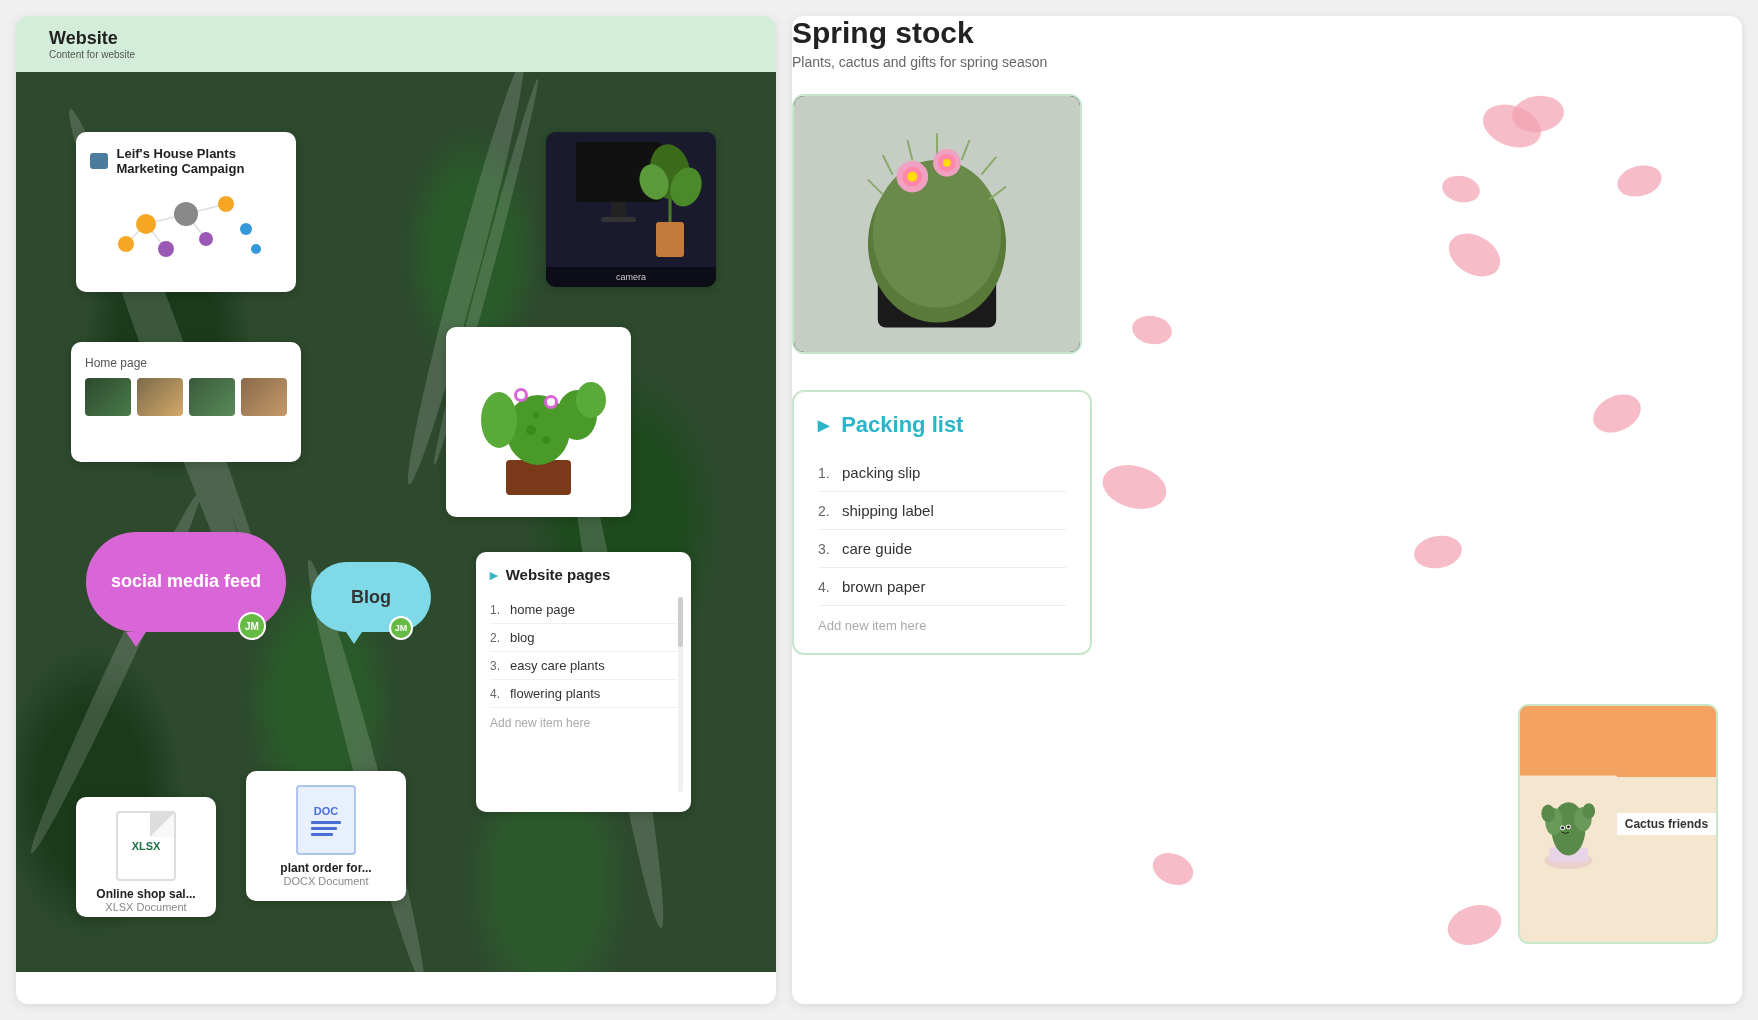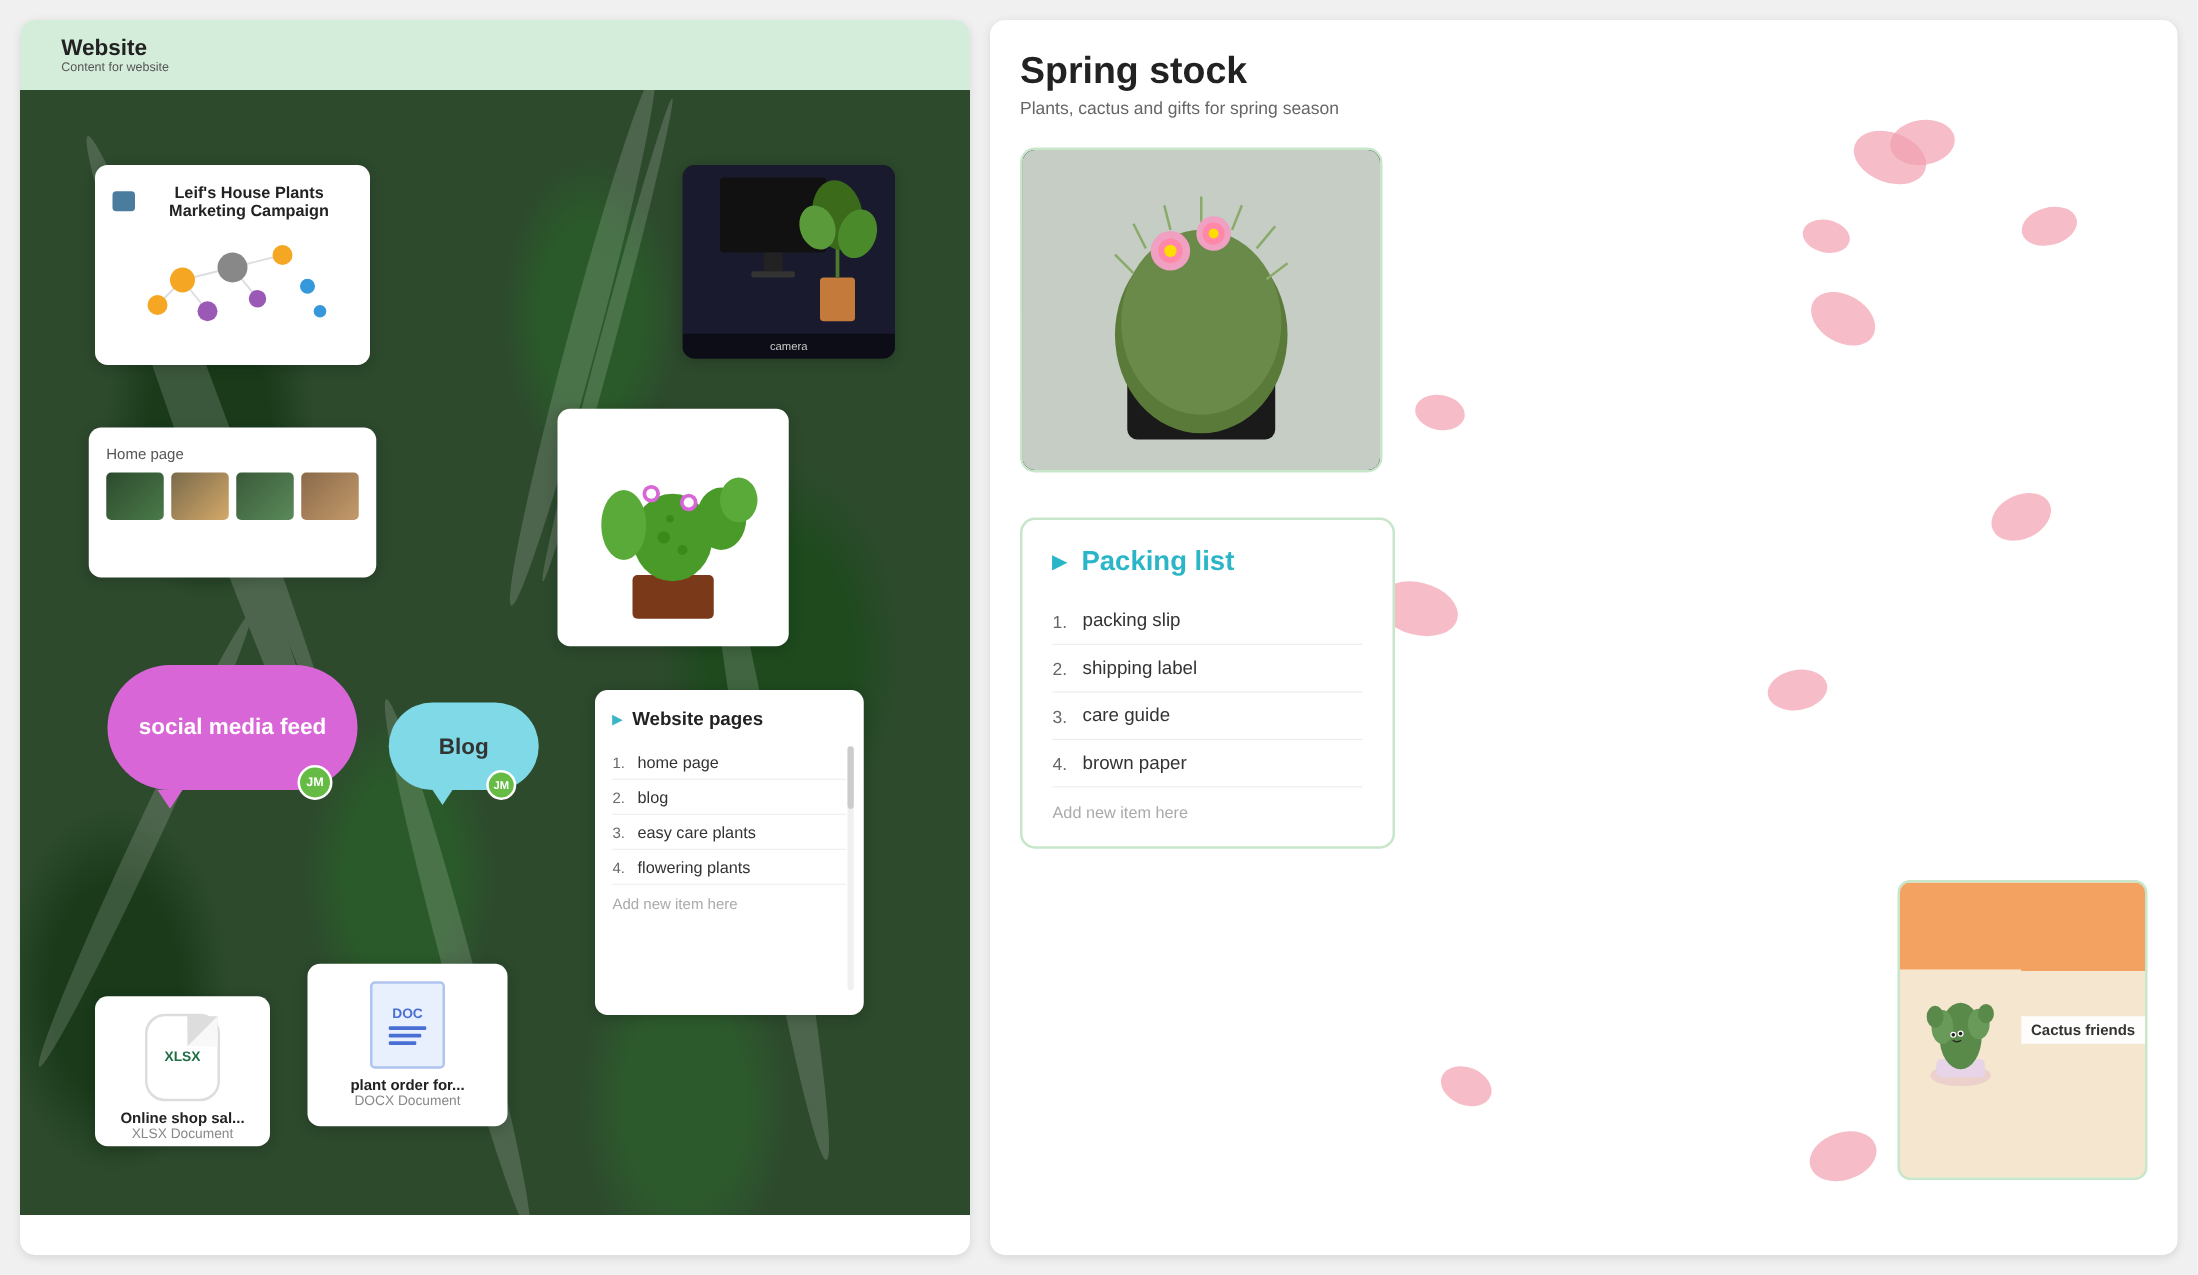--- a/index.html
+++ b/index.html
@@ -274,21 +274,21 @@
       left: 60px;
       width: 140px;
       height: 120px;
       text-align: center;
     }
     .file-icon-xlsx {
       width: 60px;
       height: 70px;
       background: #fff;
       border: 2px solid #ddd;
-      border-radius: 16px;
+      border-radius: 4px;
       margin: 0 auto 6px;
       display: flex;
       align-items: center;
       justify-content: center;
       font-size: 11px;
       font-weight: 700;
       color: #1d6f42;
       position: relative;
     }
     .file-icon-xlsx::before {
@@ -342,21 +342,20 @@
     .file-type {
       font-size: 11px;
       color: #888;
     }
 
     
     .right-panel {
       flex: 1;
       background: #fff;
       border-radius: 12px;
-      padding: 24px;
       box-shadow: 0 2px 8px rgba(0,0,0,0.1);
       position: relative;
       overflow: hidden;
     }
     .right-panel .panel-title {
       font-size: 30px;
       font-weight: 700;
       color: #222;
       margin-bottom: 4px;
     }
@@ -491,21 +490,21 @@
       <ellipse cx="450" cy="200" rx="12" ry="220" fill="white" transform="rotate(15,450,200)"></ellipse>
       <ellipse cx="470" cy="200" rx="6" ry="200" fill="white" transform="rotate(15,470,200)"></ellipse>
       <ellipse cx="600" cy="600" rx="14" ry="260" fill="white" transform="rotate(-10,600,600)"></ellipse>
       <ellipse cx="100" cy="600" rx="10" ry="200" fill="white" transform="rotate(25,100,600)"></ellipse>
       <ellipse cx="350" cy="700" rx="12" ry="220" fill="white" transform="rotate(-15,350,700)"></ellipse>
     </svg>
 
     <div class="card marketing-card">
       <div style="display:flex;align-items:center;margin-bottom:6px;">
         <span style="display:inline-block;width:28px;height:16px;background:#4a7c9e;border-radius:3px;margin-right:8px;"></span>
-        <span style="font-size:13px;font-weight:700;color:#222;text-align:center;">Leif's House Plants
+        <span style="font-size:13px;font-weight:700;color:#222;">Leif's House Plants
 Marketing Campaign</span>
       </div>
 
       <div class="network-viz">
         <svg width="180" height="80">
           <line x1="50" y1="40" x2="90" y2="30" stroke="#ddd" stroke-width="1.5"></line>
           <line x1="90" y1="30" x2="130" y2="20" stroke="#ddd" stroke-width="1.5"></line>
           <line x1="90" y1="30" x2="110" y2="55" stroke="#ddd" stroke-width="1.5"></line>
           <line x1="50" y1="40" x2="30" y2="60" stroke="#ddd" stroke-width="1.5"></line>
           <line x1="50" y1="40" x2="70" y2="65" stroke="#ddd" stroke-width="1.5"></line>

